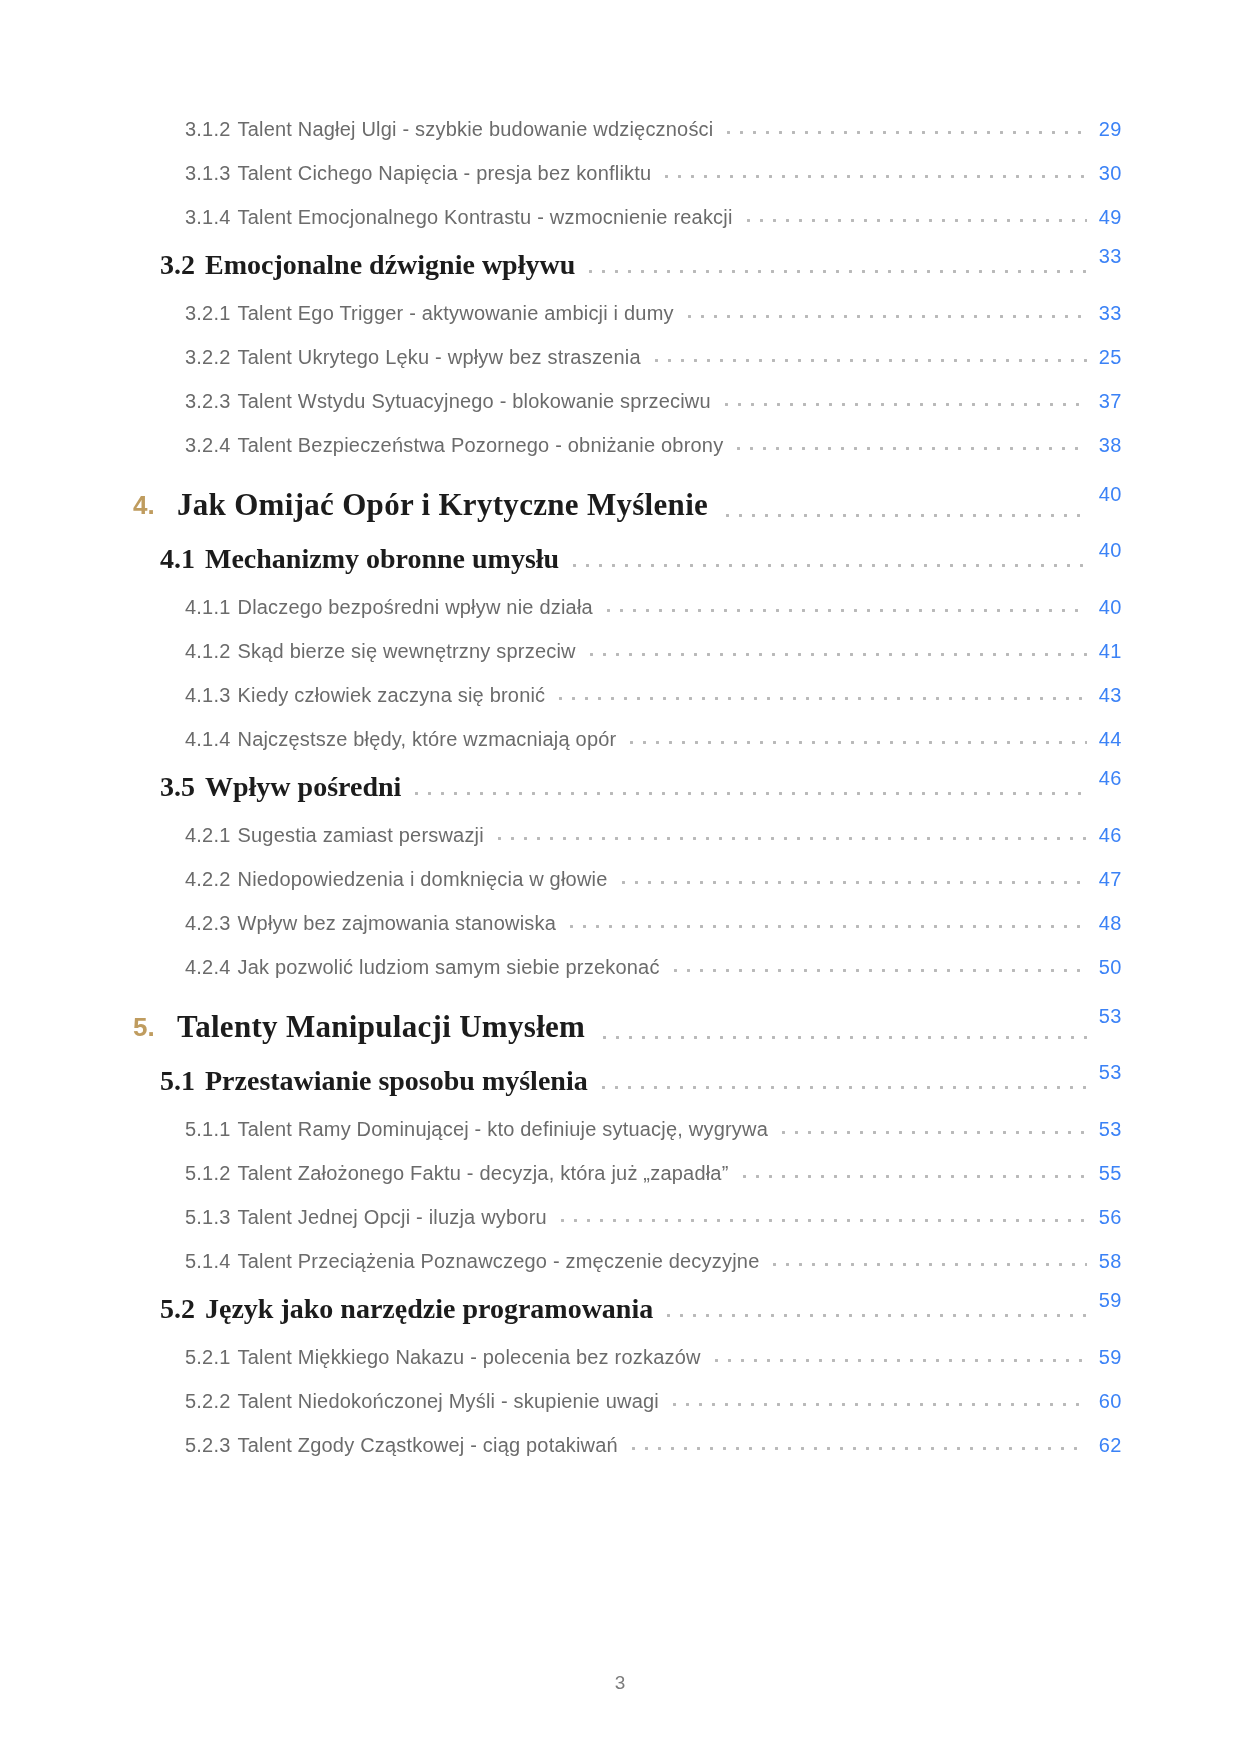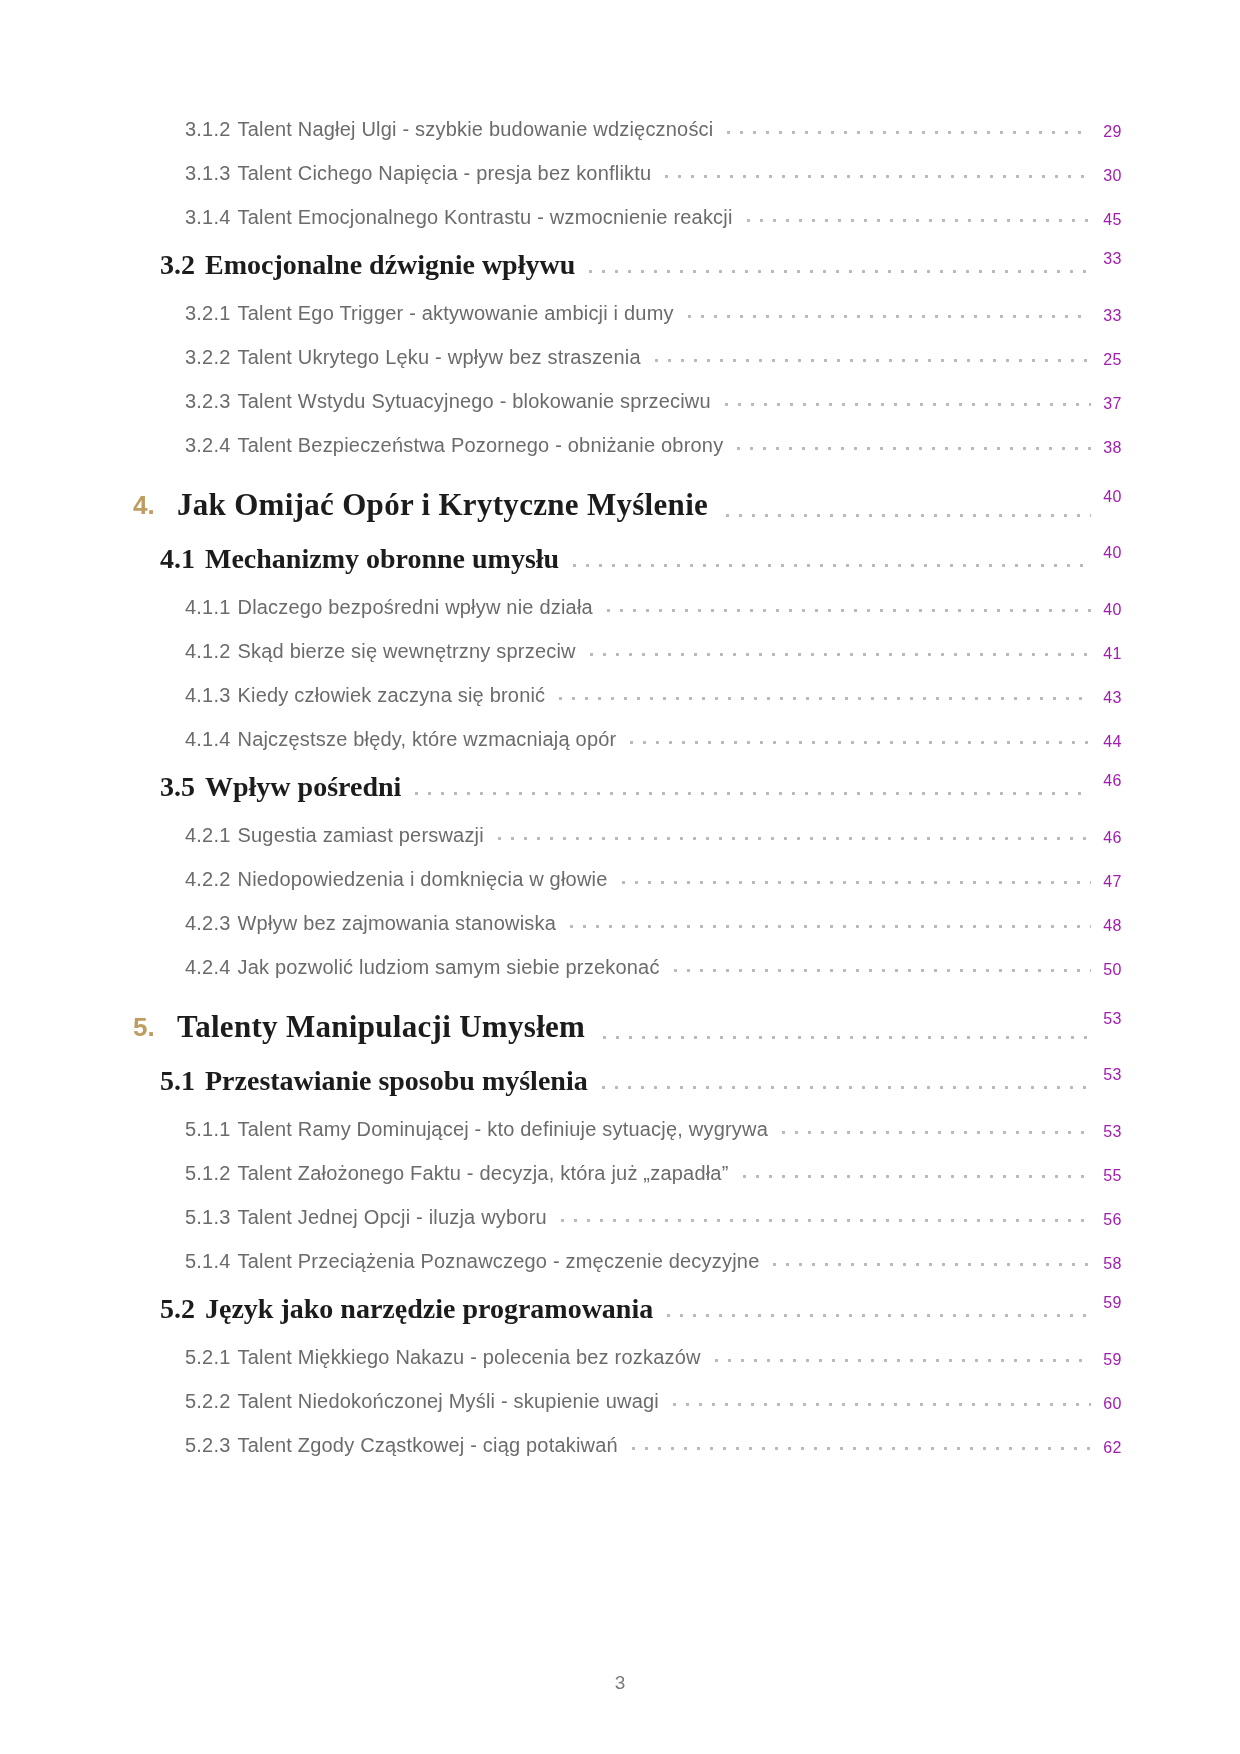--- a/index.html
+++ b/index.html
@@ -76,23 +76,23 @@
     background-image: radial-gradient(circle at 1.5px 1.5px, #b9b9b9 1.4px, rgba(0,0,0,0) 1.6px);
     background-size: 13px 3px;
     background-repeat: repeat-x;
     background-position: left bottom;
   }
   .row.l2 .dots { margin-bottom: 8px; }
   .row.l1 .dots { margin-bottom: 6px; margin-left: 18px; }
   
   .pg {
     font-family: "Liberation Sans", sans-serif;
-    font-size: 16px;
+    font-size: 20px;
     font-weight: 400;
-    color: #a21caf;
+    color: #3b82f6;
     letter-spacing: 0.5px;
   }
   .row.l2 .pg { margin-bottom: 13px; }
   .row.l1 .pg { margin-bottom: 17px; }
   
   .footer {
     position: absolute;
     left: 0;
     right: 0;
     top: 1672px;
@@ -114,21 +114,21 @@
     <div class="row l3">
       <span class="num">3.1.3</span>
       <span class="title">Talent Cichego Napięcia - presja bez konfliktu</span>
       <span class="dots"></span>
       <span class="pg">30</span>
     </div>
     <div class="row l3">
       <span class="num">3.1.4</span>
       <span class="title">Talent Emocjonalnego Kontrastu - wzmocnienie reakcji</span>
       <span class="dots"></span>
-      <span class="pg">45</span>
+      <span class="pg">49</span>
     </div>
     <div class="row l2">
       <span class="num">3.2</span>
       <span class="title">Emocjonalne dźwignie wpływu</span>
       <span class="dots"></span>
       <span class="pg">33</span>
     </div>
     <div class="row l3">
       <span class="num">3.2.1</span>
       <span class="title">Talent Ego Trigger - aktywowanie ambicji i dumy</span>

